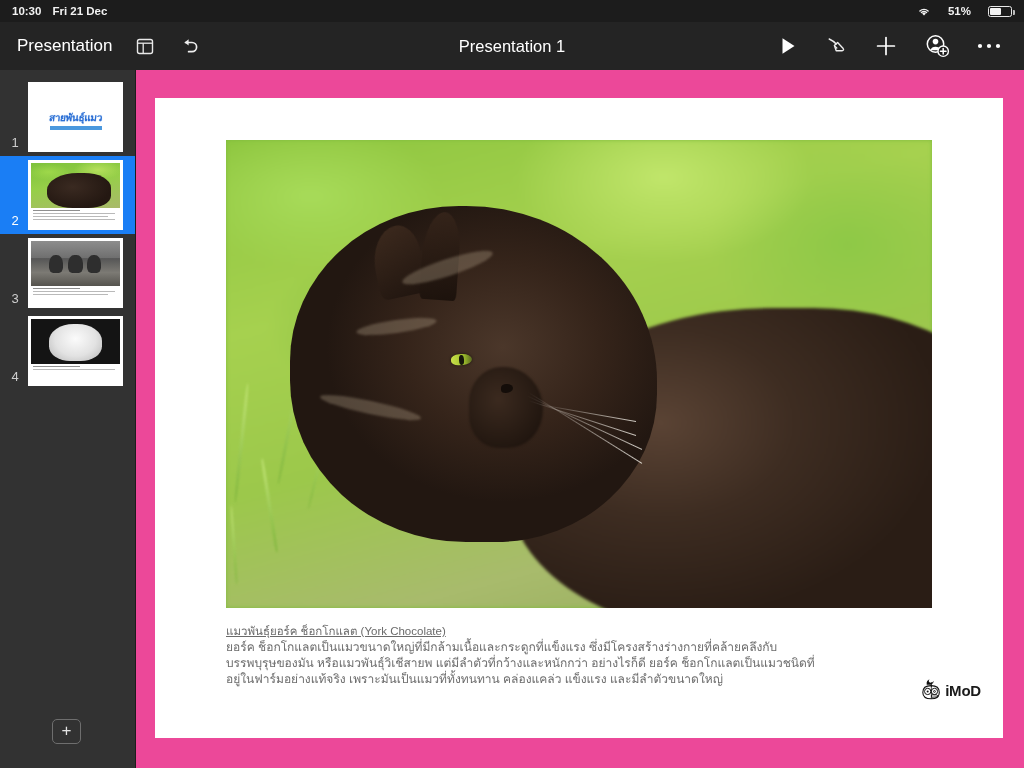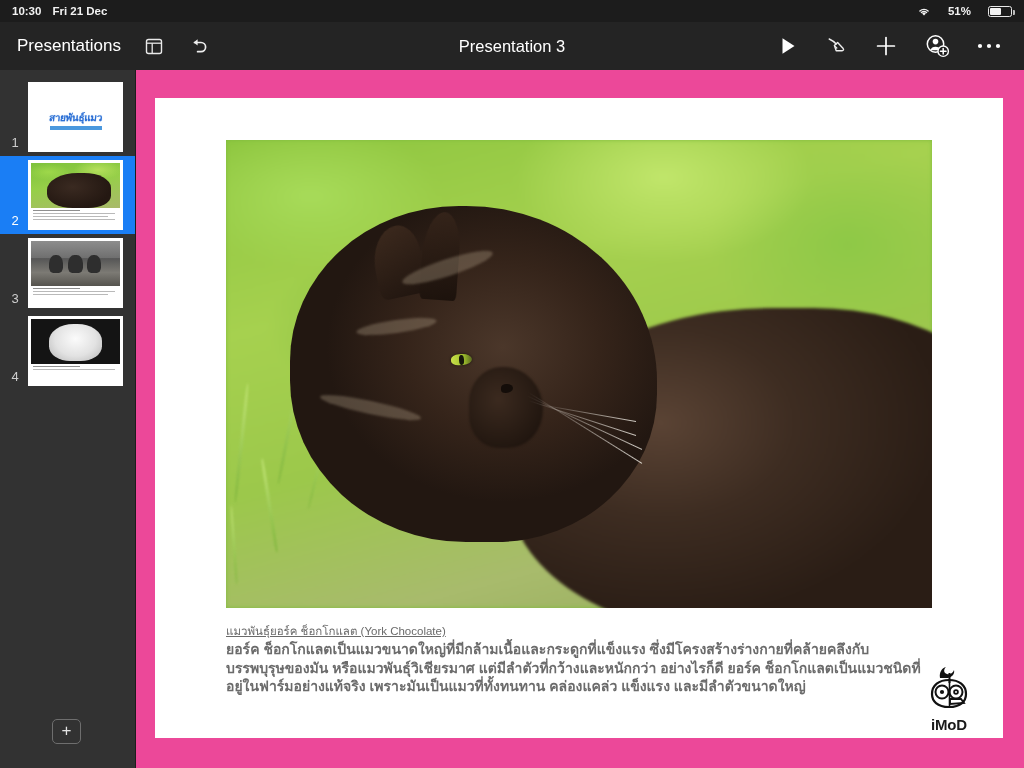--- a/index.html
+++ b/index.html
@@ -214,28 +214,28 @@
 
   
   .slide-text {
     position:absolute; left:71px; top:526px; width:706px;
     color:#5d5d5d; line-height:1.32;
   }
   .st-title {
     font-size:11.5px; color:#6a6a6a; text-decoration:underline;
     margin-bottom:1px; white-space:nowrap;
   }
-  .st-body { font-size:14px; color:#6b6b6b;font-weight:bold; }
+  .st-body { font-size:12px; color:#6b6b6b; }
   .st-body p { margin:0; white-space:nowrap; }
 
   
   .watermark {
-    position:absolute; right:22px; bottom:4px;
+    position:absolute; right:22px; bottom:12px;
     width:64px; height:72px;
-    display:flex; flex-direction:column; align-items:center; justify-content:center;
+    display:flex; flex-direction:row; align-items:center; justify-content:flex-start;
   }
   .wm-label {
     font-size:15px; font-weight:bold; color:#1a1a1a; letter-spacing:-.2px;
     margin-top:1px;
   }
 </style>
 </head>
 <body>
 
 <div class="screen">
@@ -255,37 +255,37 @@
       </span>
       <span>51%</span>
       <span class="battery">
         <i class="battery-fill" id="battfill" style="width: 10.71px;"></i>
       </span>
     </div>
   </div>
 
   <div class="toolbar">
     <div class="tb-left">
-      <span class="tb-back">Presentations</span>
+      <span class="tb-back">Presentation</span>
       <span class="icon-btn">
         <svg width="22" height="22" viewBox="0 0 22 22">
           <rect x="3.5" y="4.5" width="15" height="14" rx="2" fill="none" stroke="#e9e9e9" stroke-width="1.4"></rect>
           <line x1="3.5" y1="8.2" x2="18.5" y2="8.2" stroke="#e9e9e9" stroke-width="1.3"></line>
           <line x1="9.2" y1="8.2" x2="9.2" y2="18.5" stroke="#e9e9e9" stroke-width="1.3"></line>
         </svg>
       </span>
       <span class="icon-btn">
         <svg width="24" height="24" viewBox="0 0 24 24">
           <path d="M7.5 8.5 h6.5 a4.6 4.6 0 0 1 0 9.2 h-3.4" fill="none" stroke="#eeeeee" stroke-width="1.7" stroke-linecap="round"></path>
           <path d="M10.6 5.3 L6.6 8.5 L10.6 11.6 Z" fill="#eeeeee"></path>
         </svg>
       </span>
     </div>
 
-    <div class="tb-title">Presentation 3</div>
+    <div class="tb-title">Presentation 1</div>
 
     <div class="tb-right">
       <span class="icon-btn">
         <svg width="20" height="22" viewBox="0 0 20 22">
           <path d="M4.5 3.3 L16.5 11 L4.5 18.7 Z" fill="#ffffff"></path>
         </svg>
       </span>
       <span class="icon-btn">
         <svg width="24" height="24" viewBox="0 0 24 24">
           <path d="M5.2 5.0 C8.2 6.4 10.4 8.0 12.2 10.0" fill="none" stroke="#ededed" stroke-width="1.4" stroke-linecap="round"></path>
@@ -414,21 +414,21 @@
         <div class="whisker" style="left:42%; top:63%; width:16%; transform:rotate(18deg);"></div>
         <div class="whisker" style="left:41%; top:66%; width:18%; transform:rotate(25deg);"></div>
         <div class="whisker" style="left:40%; top:69%; width:19%; transform:rotate(32deg);"></div>
         <div class="whisker" style="left:44%; top:60%; width:14%; transform:rotate(10deg);"></div>
       </div>
 
       <div class="slide-text">
         <div class="st-title">แมวพันธุ์ยอร์ค ช็อกโกแลต (York Chocolate)</div>
         <div class="st-body">
           <p>ยอร์ค ช็อกโกแลตเป็นแมวขนาดใหญ่ที่มีกล้ามเนื้อและกระดูกที่แข็งแรง ซึ่งมีโครงสร้างร่างกายที่คล้ายคลึงกับ</p>
-          <p>บรรพบุรุษของมัน หรือแมวพันธุ์วิเชียรมาศ แต่มีลำตัวที่กว้างและหนักกว่า อย่างไรก็ดี ยอร์ค ช็อกโกแลตเป็นแมวชนิดที่</p>
+          <p>บรรพบุรุษของมัน หรือแมวพันธุ์วิเชีสายพ แต่มีลำตัวที่กว้างและหนักกว่า อย่างไรก็ดี ยอร์ค ช็อกโกแลตเป็นแมวชนิดที่</p>
           <p>อยู่ในฟาร์มอย่างแท้จริง เพราะมันเป็นแมวที่ทั้งทนทาน คล่องแคล่ว แข็งแรง และมีลำตัวขนาดใหญ่</p>
         </div>
       </div>
 
       <div class="watermark">
         <svg width="58" height="52" viewBox="0 0 58 52">
           <path d="M20 15 C19 9 22 5 26 4 C23 7 24 10 27 11 C30 12 33 10 34 7 C35 11 32 14 28 15" fill="#111111"></path>
           <line x1="29.5" y1="10" x2="29.5" y2="20" stroke="#111111" stroke-width="2"></line>
           <path d="M12 31 C12 22 19 17 29 17 C39 17 46 22 46 31 C46 38 41 44 29 44 C17 44 12 38 12 31 Z" fill="none" stroke="#111111" stroke-width="2.2"></path>
           <circle cx="22" cy="29" r="6.5" fill="none" stroke="#111111" stroke-width="2"></circle>

